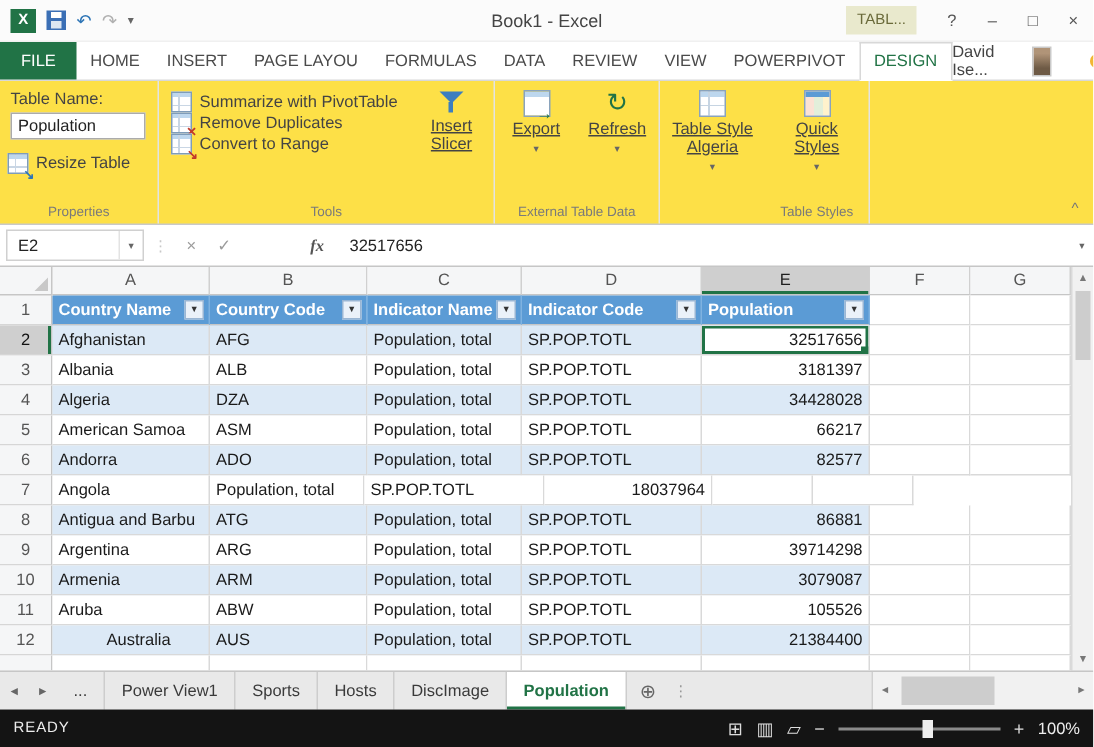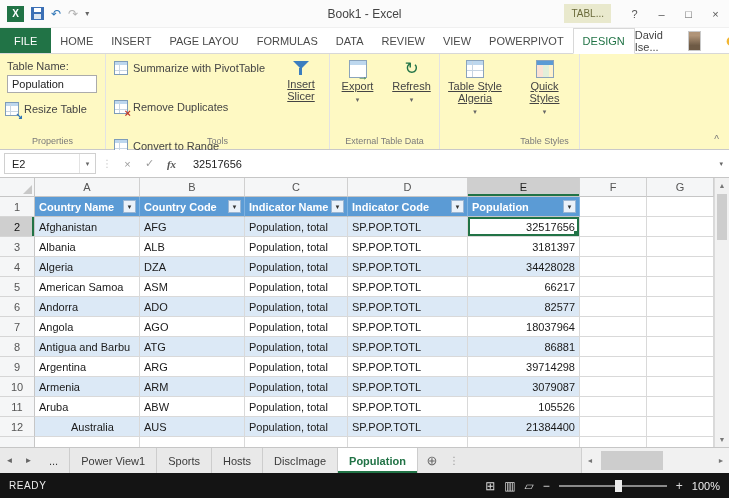--- a/index.html
+++ b/index.html
@@ -25,32 +25,32 @@
   .tabstrip { position:absolute; top:28px; left:0; right:0; height:26px; background:#FFFFFF; display:flex; align-items:stretch; border-bottom:1px solid #D8D8D8; }
   .rtabs { display:flex; align-items:stretch; }
   .rtab { padding:0 9px; font-size:11px; color:#4A4A4A; display:flex; align-items:center; white-space:nowrap; }
   .rtab.file { background:#217346; color:#fff; padding:0 14px; }
   .rtab.active { background:#fff; color:#217346; border:1px solid #D8D8D8; border-bottom-color:#fff; margin-bottom:-1px; }
   .user-area { margin-left:auto; display:flex; align-items:center; gap:18px; padding-right:6px; font-size:11px; color:#444; }
   .avatar { width:20px; height:20px; background:linear-gradient(#B09478 20%, #6E5A45 75%); border:1px solid #C9C9C9; }
   .smiley { color:#F2B632; font-size:16px; line-height:1; margin-left:4px; }
 
   
-  .ribbon { position:absolute; top:54px; left:0; right:0; height:96px; background:#fef9c3; border-bottom:1px solid #C9C9C9; font-size:11px; color:#444; }
+  .ribbon { position:absolute; top:54px; left:0; right:0; height:96px; background:#fde047; border-bottom:1px solid #C9C9C9; font-size:11px; color:#444; }
   .grp { position:absolute; top:0; bottom:0; border-right:1px solid #E3E3E3; }
   #grp-properties { left:0; width:106px; }
   #grp-tools { left:106px; width:224px; }
   #grp-external { left:330px; width:110px; }
   #grp-styleopt { left:440px; width:70px; border-right:none; }
   #grp-tablestyles { left:510px; width:70px; }
   .grp-label { position:absolute; bottom:3px; left:0; right:0; text-align:center; font-size:9px; color:#7A7A7A; white-space:nowrap; }
   .tn-label { position:absolute; top:6px; left:7px; }
   .tn-input { position:absolute; top:21px; left:7px; width:90px; height:18px; border:1px solid #ABABAB; font-size:11px; padding:0 4px; font-family:inherit; color:#222; background:#fff; }
   .resize-btn { position:absolute; top:48px; left:5px; display:flex; align-items:center; gap:5px; white-space:nowrap; }
-  .tools-items { position:absolute; top:7px; left:8px; display:flex; flex-direction:column; gap:25px; }
+  .tools-items { position:absolute; top:7px; left:8px; display:flex; flex-direction:column; gap:0; }
   .tool-item { display:flex; align-items:center; gap:5px; white-space:nowrap; }
   .ic { width:14px; height:14px; border:1px solid #7E9CB9; display:inline-block; flex:none;
         background:
           linear-gradient(to right, transparent 0 4px, #C9D6E4 4px 5px, transparent 5px),
           linear-gradient(to bottom, #BDD7EE 0 3px, transparent 3px, transparent 8px, #C9D6E4 8px 9px, transparent 9px),
           #fff; }
   .ic-remove-duplicates, .ic-convert-to-range, .ic-resize { position:relative; }
   .ic-remove-duplicates::after { content:"×"; position:absolute; right:-4px; bottom:-6px; color:#C0392B; font-weight:bold; font-size:11px; }
   .ic-convert-to-range::after { content:"↘"; position:absolute; right:-5px; bottom:-6px; color:#C0392B; font-size:9px; font-weight:bold; }
   .ic-resize::after { content:"↘"; position:absolute; right:-5px; bottom:-6px; color:#2E75B6; font-size:9px; font-weight:bold; }
@@ -78,21 +78,21 @@
           #fff; }
   .collapse { position:absolute; right:10px; bottom:4px; font-size:10px; color:#777; }
 
   
   .fbar { position:absolute; top:150px; left:0; right:0; height:28px; background:#fff; border-bottom:1px solid #C6C6C6; display:flex; align-items:center; }
   .namebox { width:92px; height:21px; margin-left:4px; border:1px solid #D0D0D0; display:flex; align-items:center; font-size:11px; color:#222; padding-left:7px; }
   .namebox .nbdd { margin-left:auto; width:16px; text-align:center; color:#666; font-size:7px; border-left:1px solid #E3E3E3; align-self:stretch; display:flex; align-items:center; justify-content:center; }
   .fsep { color:#C8C8C8; font-size:10px; margin:0 6px; }
   .fbtns { display:flex; align-items:center; gap:3px; }
   .fbtn { width:19px; text-align:center; font-size:11px; color:#9B9B9B; }
-  .fbtn.fx { font-style:italic; font-family:"Liberation Serif", serif; color:#555; font-weight:bold; }
+  .fbtn.fx { font-style:italic; font-family:"Liberation Serif", serif; color:#555; font-weight:bold;margin-left:40px; }
   .fvalue { margin-left:12px; font-size:11px; color:#222; }
   .fexpand { margin-left:auto; padding-right:6px; color:#666; font-size:7px; }
 
   
   #grid { position:absolute; top:178px; left:0; width:714px; height:269px; overflow:hidden; background:#fff; }
   .chrow { display:flex; height:19px; }
   .chrow > * { flex:none; }
   .corner { width:35px; background:#F5F6F7; border-right:1px solid #C6C6C6; border-bottom:1px solid #C6C6C6; position:relative; }
   .corner::after { content:""; position:absolute; right:2px; bottom:2px; border-left:9px solid transparent; border-bottom:9px solid #C8C8C8; }
   .hcell { background:#F5F6F7; border-right:1px solid #D0D0D0; border-bottom:1px solid #C6C6C6; font-size:11px; color:#555; display:flex; align-items:center; justify-content:center; }
@@ -351,21 +351,20 @@
           <div class="cell band" style="width: 105px;">ADO</div>
           <div class="cell band" style="width: 103px;">Population, total</div>
           <div class="cell band" style="width: 120px;">SP.POP.TOTL</div>
           <div class="cell band num" style="width: 112px;">82577</div>
           <div class="cell" style="width: 67px;"></div>
           <div class="cell" style="width: 67px;"></div>
         </div>
         <div class="grow">
           <div class="rowhdr">7</div>
           <div class="cell" style="width: 105px;">Angola</div>
-          <div class="cell" style="width: 105px;">AGO</div>
           <div class="cell" style="width: 103px;">Population, total</div>
           <div class="cell" style="width: 120px;">SP.POP.TOTL</div>
           <div class="cell num" style="width: 112px;">18037964</div>
           <div class="cell" style="width: 67px;"></div>
           <div class="cell" style="width: 67px;"></div>
         </div>
         <div class="grow">
           <div class="rowhdr">8</div>
           <div class="cell band" style="width: 105px;">Antigua and Barbu</div>
           <div class="cell band" style="width: 105px;">ATG</div>

